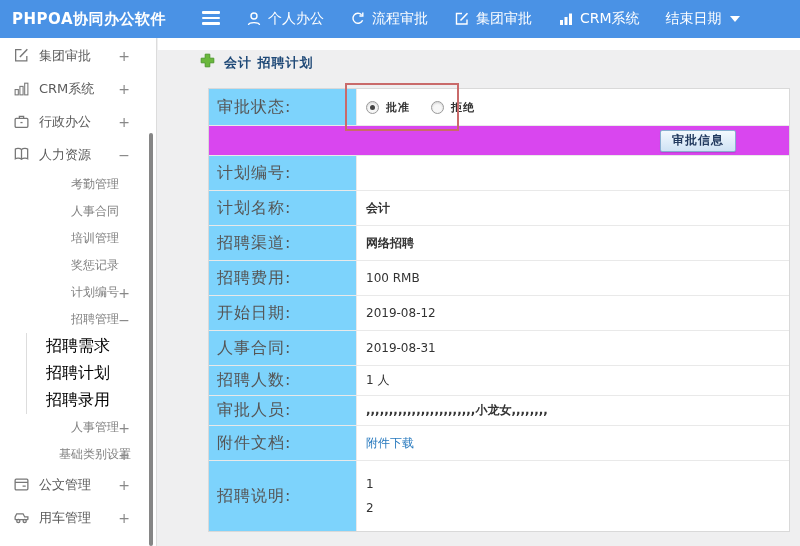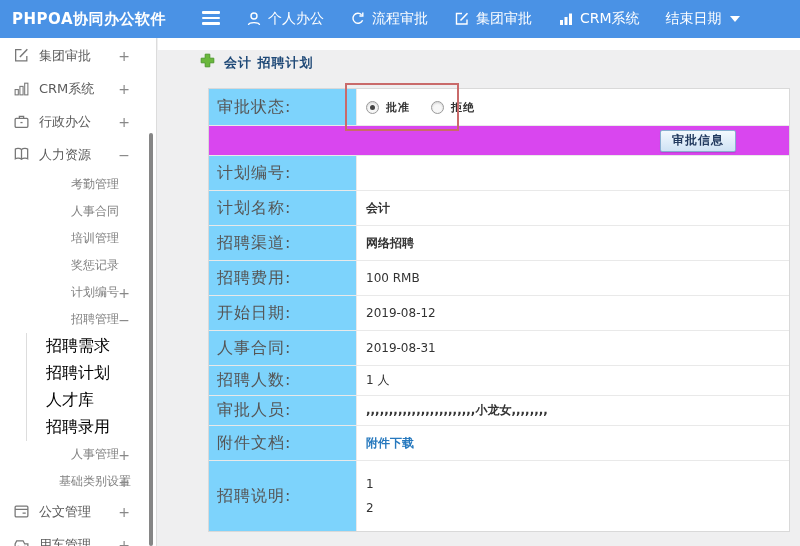--- a/index.html
+++ b/index.html
@@ -43,21 +43,21 @@
 
   .row-approval .val { gap:7px;align-items:center; }
   .radio { width:13px; height:13px; border-radius:50%; border:1px solid #9a9a9a; background:#f7f7f7; position:relative; cursor:pointer; flex:0 0 13px; box-shadow:inset 0 1px 2px rgba(0,0,0,0.15); }
   .radio.selected::after { content:""; position:absolute; left:3px; top:3px; width:5px; height:5px; border-radius:50%; background:#444; }
   .radio-label { font-size:11px; font-weight:bold; color:#333; letter-spacing:1px; margin-right:14px; cursor:pointer; }
 
   .row-toolbar { background:#d946ef; display:flex; align-items:center; }
   .btn-approve { margin-left:auto; margin-right:53px; height:22px; padding:0 11px; font-size:12px; font-weight:bold; color:#21395e; letter-spacing:1px; background:linear-gradient(#f3f9fe,#cfe2f4); border:1px solid #88aed0; border-radius:2px; cursor:pointer; box-shadow:0 1px 1px rgba(0,0,0,0.12); font-family:inherit; }
 
   .row-bold .val { font-weight:bold; }
-  .link { color:#2779be; font-weight:bold; cursor:pointer; text-decoration:none; }
+  .link { color:#2779be; font-weight:normal; cursor:pointer; text-decoration:none; }
   .val-multiline { flex-direction:column; align-items:flex-start; justify-content:space-evenly; padding-top:6px; padding-bottom:6px; }
 
   .redbox { position:absolute; left:187px; top:45px; width:114px; height:48px; border:2px solid #c96a6a; z-index:6; pointer-events:none; }
 </style>
 </head>
 <body>
 
 <div class="screen">
 
   <div class="topbar">
@@ -166,23 +166,20 @@
     <div class="side-item l1">
       <span>招聘管理</span>
       <span class="expand">−</span>
     </div>
     <div class="l2group">
       <div class="side-item l2">
           <span>招聘需求</span>
         </div>
       <div class="side-item l2">
           <span>招聘计划</span>
-        </div>
-      <div class="side-item l2">
-          <span>人才库</span>
         </div>
       <div class="side-item l2">
           <span>招聘录用</span>
         </div>
     </div>
     <div class="side-item l1">
       <span>人事管理</span>
       <span class="expand">+</span>
     </div>
     <div class="side-item l1">

